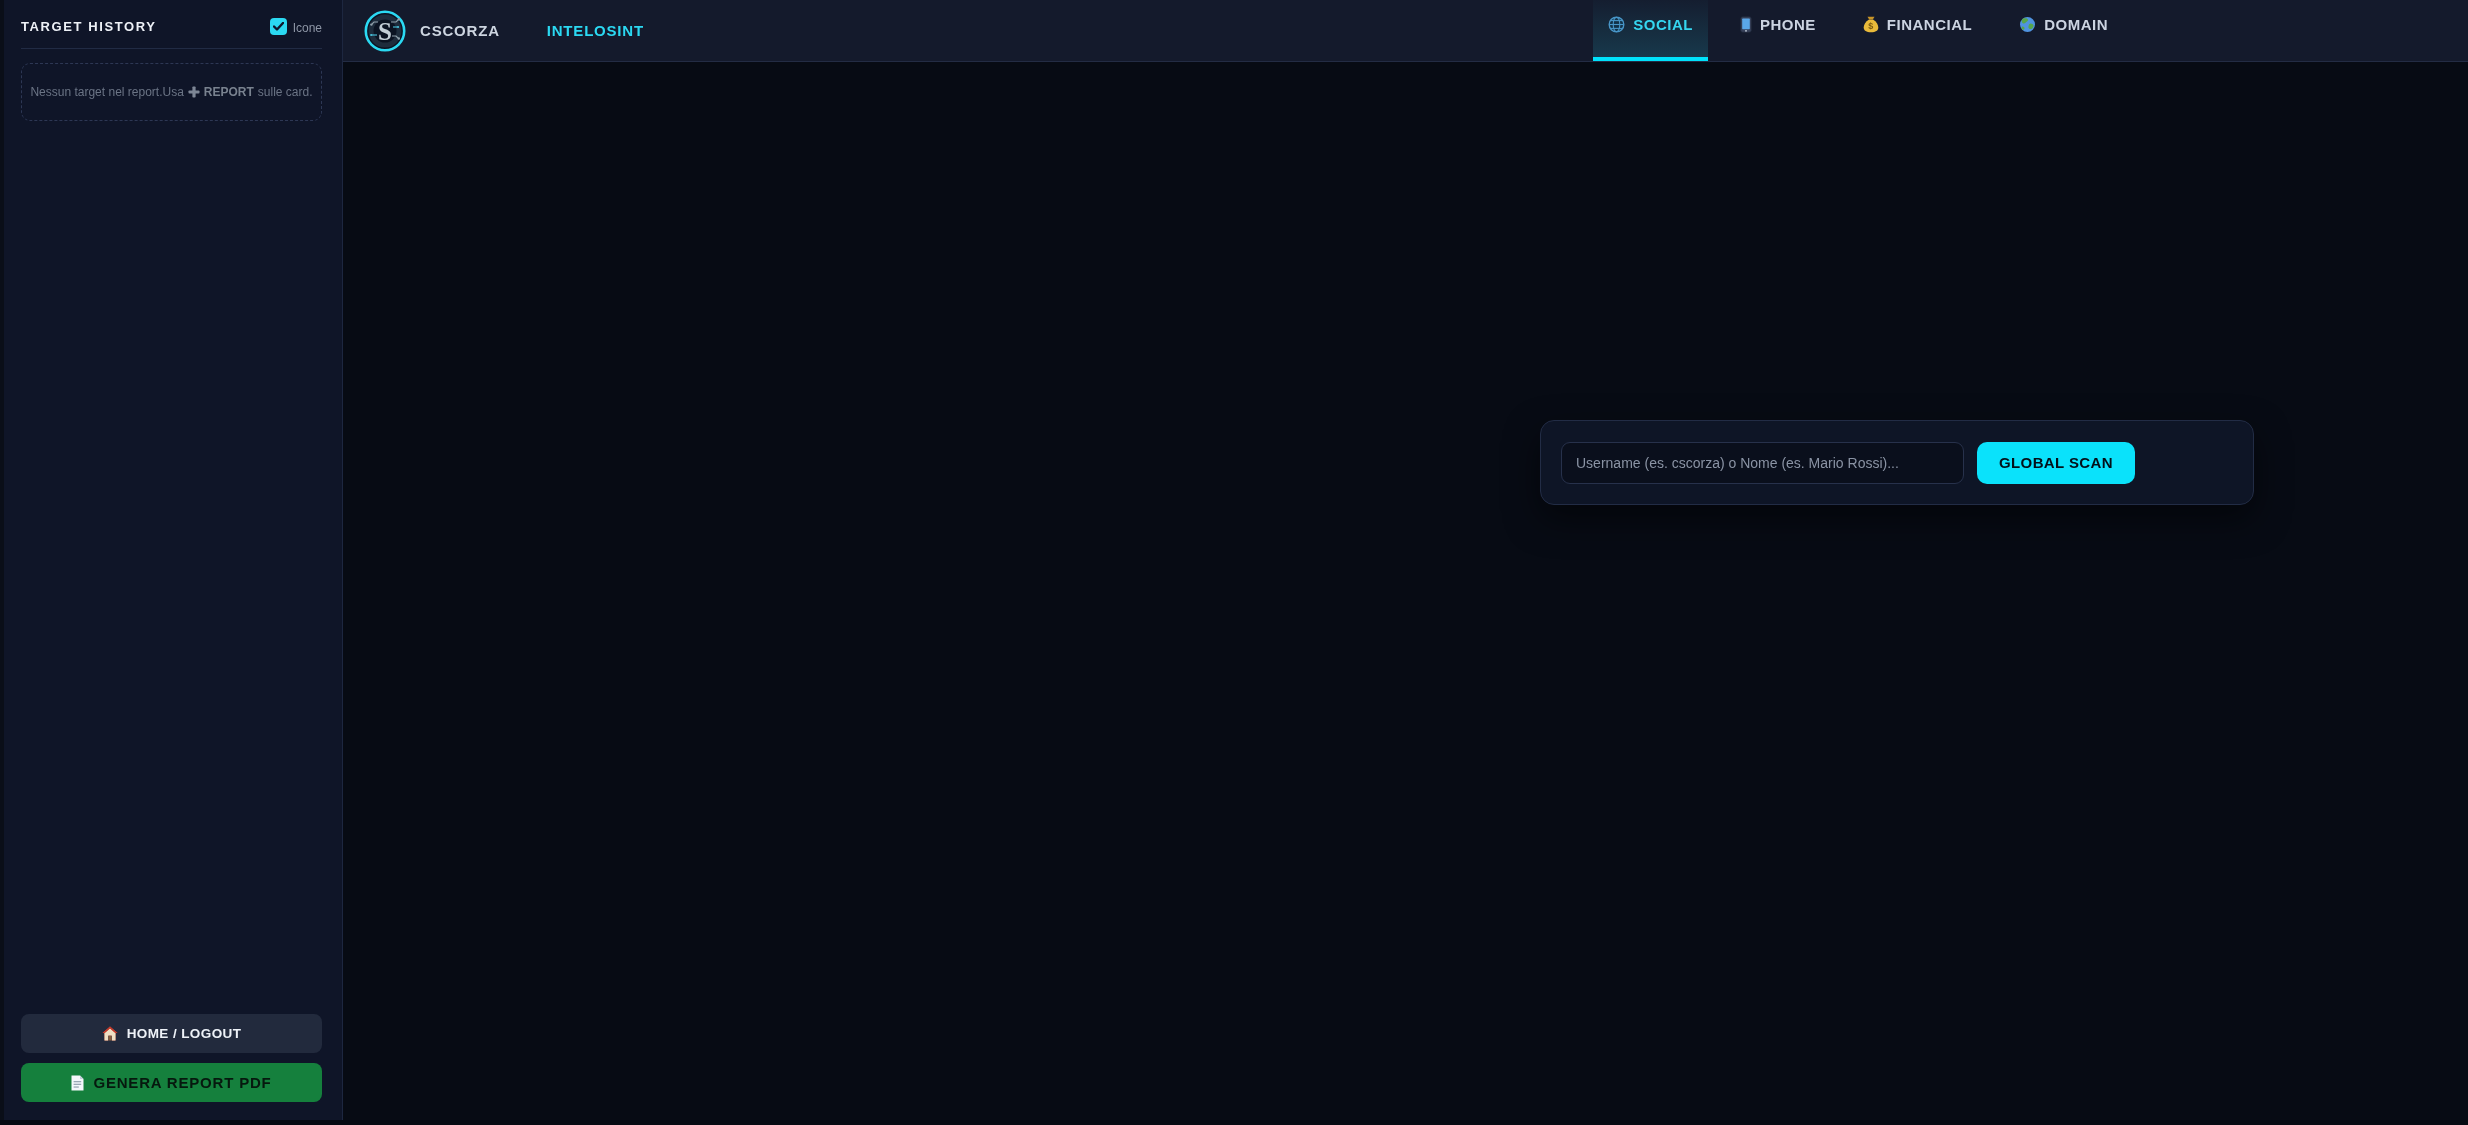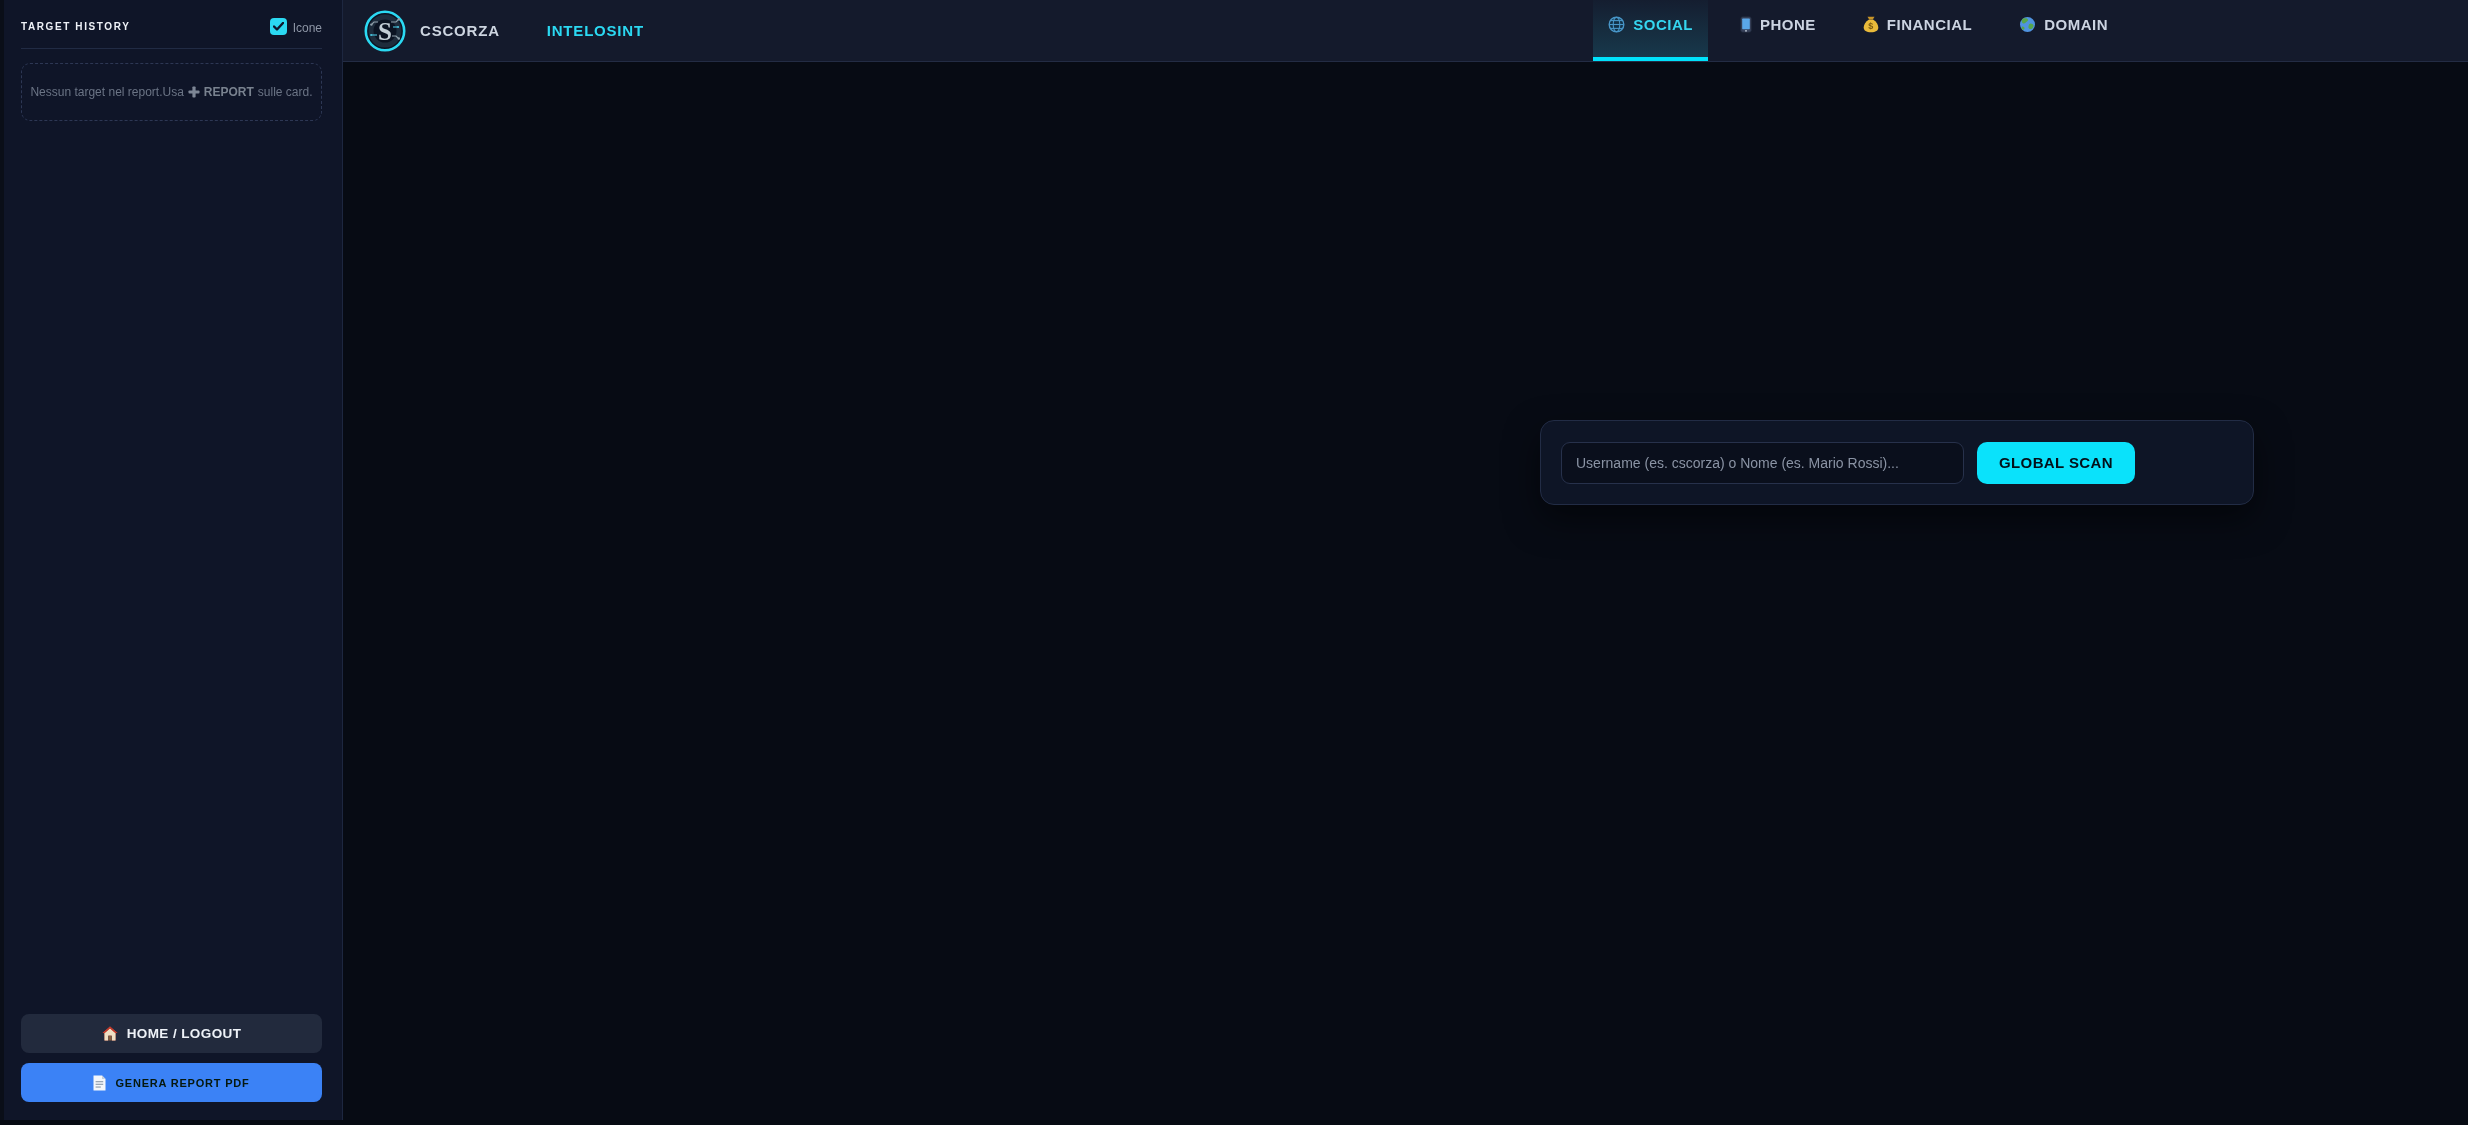--- a/index.html
+++ b/index.html
@@ -17,21 +17,21 @@
     background:#0f1528;
     border-left:4px solid #0a0e18;
     border-right:1px solid #1d2740;
     display:flex; flex-direction:column;
     padding:18px 20px 18px 17px;
   }
   .sidebar-header {
     display:flex; align-items:center; justify-content:space-between;
   }
   .sidebar-title {
-    color:#eef1f7; font-size:10px; font-weight:bold; letter-spacing:1.6px;text-align:right;
+    color:#eef1f7; font-size:13px; font-weight:bold; letter-spacing:1.6px;text-align:right;
   }
   .icons-toggle { display:flex; align-items:flex-end; gap:6px; cursor:pointer; }
   .checkbox {
     width:17px; height:17px; border-radius:4px; background:#2bd9f2;
     display:flex; align-items:center; justify-content:center;
   }
   .icons-toggle-label { color:#8d95a5; font-size:12px; }
   .sidebar-divider { margin-top:13px; border-top:1px solid #212b44; }
   .empty-state {
     margin-top:14px; height:58px;
@@ -41,21 +41,21 @@
   }
   .empty-line2 { display:flex; align-items:center; gap:4px; }
   .empty-bold { font-weight:bold; color:#79828f; }
   .sidebar-footer { margin-top:auto; display:flex; flex-direction:column; gap:10px; }
   .btn {
     border:none; border-radius:8px; height:39px; width:100%;
     display:flex; align-items:center; justify-content:center; gap:9px;
     font-family:"Liberation Sans", sans-serif; font-weight:bold; cursor:pointer;
   }
   .btn-home { background:#222a3d; color:#eef2f8; font-size:13.5px; letter-spacing:.4px; }
-  .btn-pdf  { background:#3b82f6; color:#06180e; font-size:11px; letter-spacing:.8px; }
+  .btn-pdf  { background:#15803d; color:#06180e; font-size:15px; letter-spacing:.8px; }
 
   
   .topbar {
     position:absolute; left:343px; right:0; top:0; height:62px;
     background:#141a2c; border-bottom:1px solid #232c44;
     display:flex; align-items:center; padding-left:21px;
   }
   .logo { width:42px; height:42px; flex:none; cursor:pointer; }
   .brand { margin-left:14px; display:flex; align-items:center; gap:7px;
            font-size:15px; font-weight:bold; letter-spacing:.8px; }

